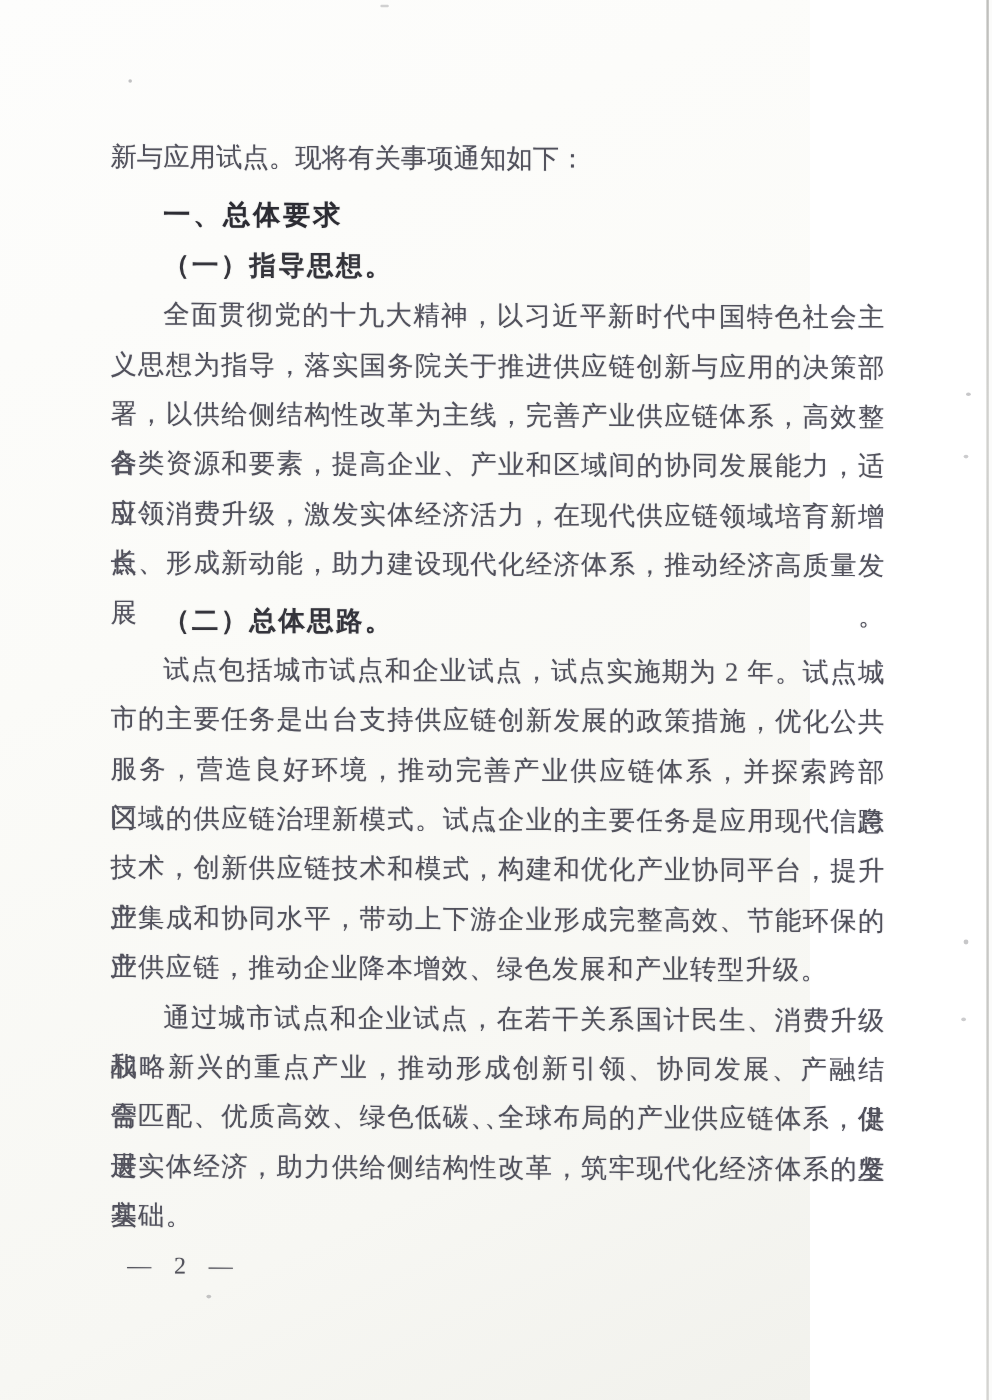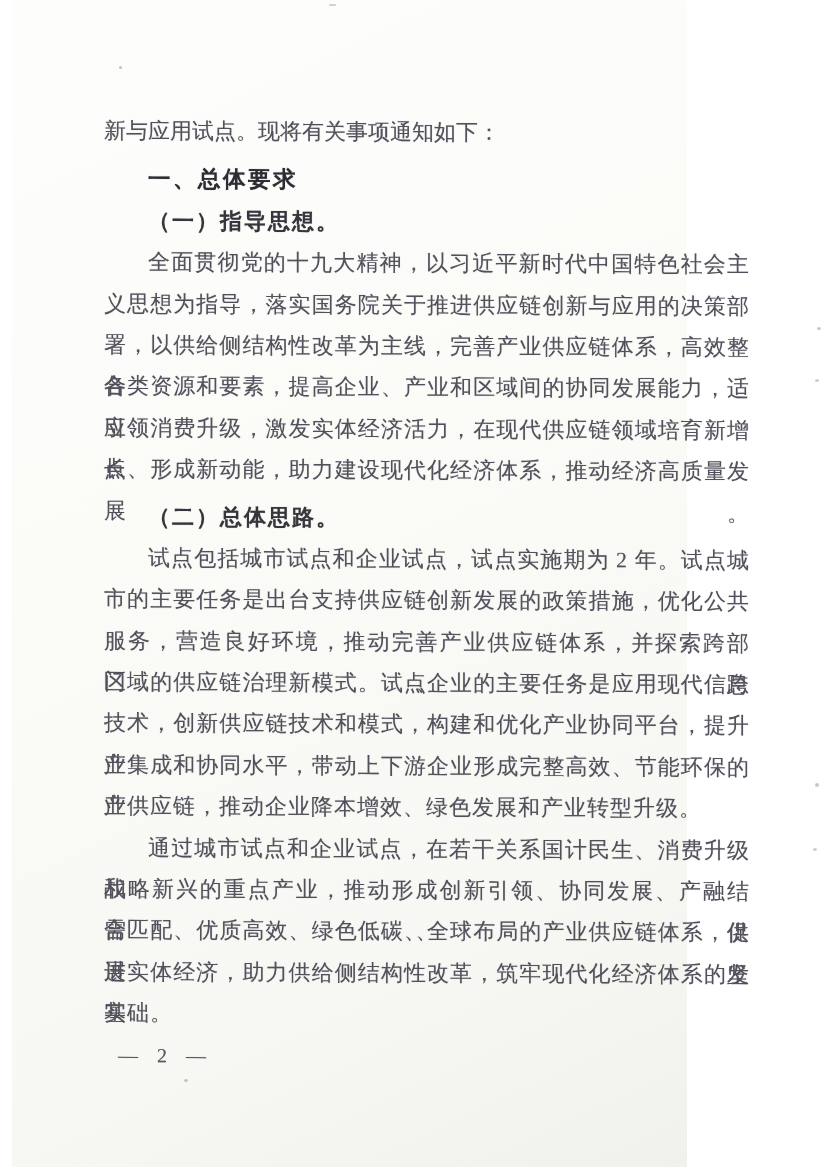--- a/index.html
+++ b/index.html
@@ -2,21 +2,21 @@
 <html><head>
 <meta charset="utf-8">
 <style>
   html,body{margin:0;padding:0;}
   body{
     width:827px;height:1167px;overflow:hidden;
     background:#ffffff;
     font-family:"Liberation Serif", serif;
   }
   .sheet{
-    position:absolute;left:12px;top:0;width:675px;height:1167px;
+    position:absolute;left:0;top:0;width:675px;height:1167px;
     background:linear-gradient(155deg,#fdfdfc 0%,#fbfbf8 40%,#f7f7f3 78%,#f1f1ec 100%);
   }
   .edge-line{
     position:absolute;left:822px;top:0;width:2px;height:1167px;
     background:linear-gradient(180deg,#a9a9a5 0%,#c2c2be 30%,#b5b5b1 70%,#c6c6c2 100%);
     opacity:.75;
   }
   .edge-strip{
     position:absolute;left:824px;top:0;width:3px;height:1167px;
     background:#fbfbfa;

